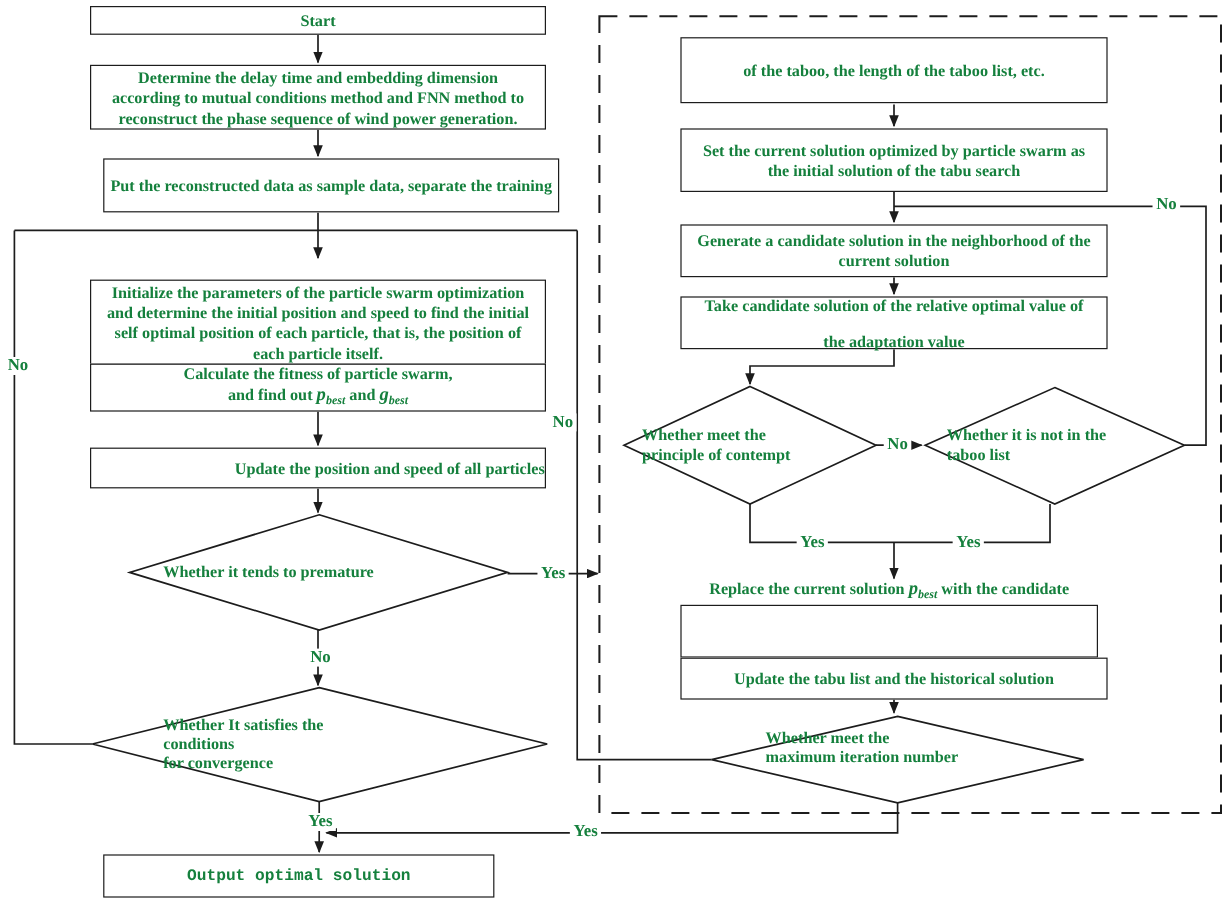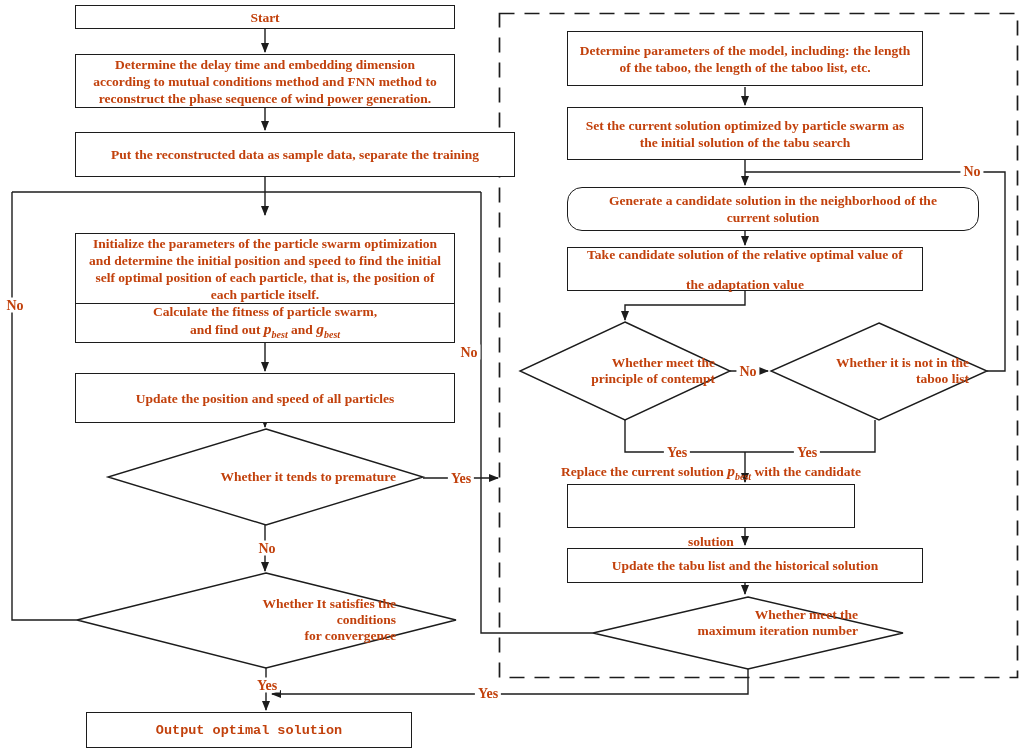--- a/index.html
+++ b/index.html
@@ -1,29 +1,29 @@
 <!DOCTYPE html>
 <html><head>
 <meta charset="utf-8">
 <style>
   html,body{margin:0;padding:0;background:#fff;}
   .canvas{
     position:relative;width:1024px;height:753px;background:#ffffff;
-    font-family:"Liberation Serif",serif;color:#c2410c;overflow:hidden;
+    font-family:"Liberation Serif",serif;color:#15803d;overflow:hidden;
   }
   svg.wires{position:absolute;left:0;top:0;z-index:1;}
   .box{
     position:absolute;z-index:2;box-sizing:border-box;
     border:1.4px solid #1c1c1c;background:#fff;
     display:flex;flex-direction:column;align-items:center;justify-content:center;
     text-align:center;font-weight:bold;font-size:13.5px;line-height:17px;
   }
   .box div{white-space:nowrap;}
   .dtext{
-    position:absolute;z-index:2;text-align:right;font-weight:bold;
+    position:absolute;z-index:2;text-align:left;font-weight:bold;
     font-size:13.5px;line-height:16px;pointer-events:none;
   }
   .lbl{
     position:absolute;z-index:3;transform:translate(-50%,-50%);
     background:#fff;padding:0 3px;font-weight:bold;font-size:14px;line-height:15px;
   }
   .mvar{font-style:italic;font-size:15.5px;font-weight:bold;}
   sub{font-style:italic;font-size:10px;font-weight:bold;}
 </style>
 </head>
@@ -76,87 +76,86 @@
   <div class="box" style="left:75px;top:5px;width:380px;height:24px;">
     <div>Start</div>
   </div>
 
   <div class="box" style="left:75px;top:54px;width:380px;height:54px;">
     <div>Determine the delay time and embedding dimension</div>
     <div>according to mutual conditions method and FNN method to</div>
     <div>reconstruct the phase sequence of wind power generation.</div>
   </div>
 
-  <div class="box" style="left:75px;top:132px;width:440px;height:45px;">
+  <div class="box" style="left:86px;top:132px;width:380px;height:45px;">
     <div>Put the reconstructed data as sample data, separate the training</div>
   </div>
 
   <div class="box" style="left:75px;top:233px;width:380px;height:71px;">
     <div>Initialize the parameters of the particle swarm optimization</div>
     <div>and determine the initial position and speed to find the initial</div>
     <div>self optimal position of each particle, that is, the position of</div>
     <div>each particle itself.</div>
   </div>
 
   <div class="box" style="left:75px;top:303px;width:380px;height:40px;">
     <div>Calculate the fitness of particle swarm,</div>
     <div>
       <span>and find out </span><span class="mvar">p</span><sub>best</sub><span> and </span><span class="mvar">g</span><sub>best</sub>
     </div>
   </div>
 
-  <div class="box" style="left:75px;top:373px;width:380px;height:50px;">
+  <div class="box" style="left:75px;top:373px;width:380px;height:34px;align-items:flex-end;">
     <div>Update the position and speed of all particles</div>
   </div>
 
   <div class="dtext" style="left:136px;top:469px;width:260px;">
     <div>Whether it tends to premature</div>
   </div>
 
   <div class="dtext" style="left:136px;top:596px;width:260px;">
     <div>Whether It satisfies the</div>
     <div>conditions</div>
     <div>for convergence</div>
   </div>
 
   <div class="box" style="left:86px;top:712px;width:326px;height:36px;font-family:Liberation Mono, monospace;">
     <div>Output optimal solution</div>
   </div>
 
   <div class="box" style="left:567px;top:31px;width:356px;height:55px;">
-    <div>Determine parameters of the model, including: the length</div>
     <div>of the taboo, the length of the taboo list, etc.</div>
   </div>
 
   <div class="box" style="left:567px;top:107px;width:356px;height:53px;">
     <div>Set the current solution optimized by particle swarm as</div>
     <div>the initial solution of the tabu search</div>
   </div>
 
-  <div class="box" style="left:567px;top:187px;width:412px;height:44px;border-radius:15px;">
+  <div class="box" style="left:567px;top:187px;width:356px;height:44px;">
     <div>Generate a candidate solution in the neighborhood of the</div>
     <div>current solution</div>
   </div>
 
   <div class="box" style="left:567px;top:247px;width:356px;height:44px;gap:13px;">
     <div>Take candidate solution of the relative optimal value of</div>
     <div>the adaptation value</div>
   </div>
 
   <div class="dtext" style="left:535px;top:355px;width:180px;">
     <div>Whether meet the</div>
     <div>principle of contempt</div>
   </div>
 
   <div class="dtext" style="left:789px;top:355px;width:180px;">
     <div>Whether it is not in the</div>
     <div>taboo list</div>
   </div>
 
-  <div class="box" style="left:567px;top:484px;width:288px;height:44px;gap:48px;">
+  <div class="box" style="left:567px;top:504px;width:348px;height:44px;gap:48px;">
     <div>
       <span>Replace the current solution  </span><span class="mvar">p</span><sub>best</sub><span>  with the candidate</span>
     </div>
     <div>solution</div>
   </div>
 
   <div class="box" style="left:567px;top:548px;width:356px;height:35px;justify-content:center;">
     <div>Update the tabu list and the historical solution</div>
   </div>
 

